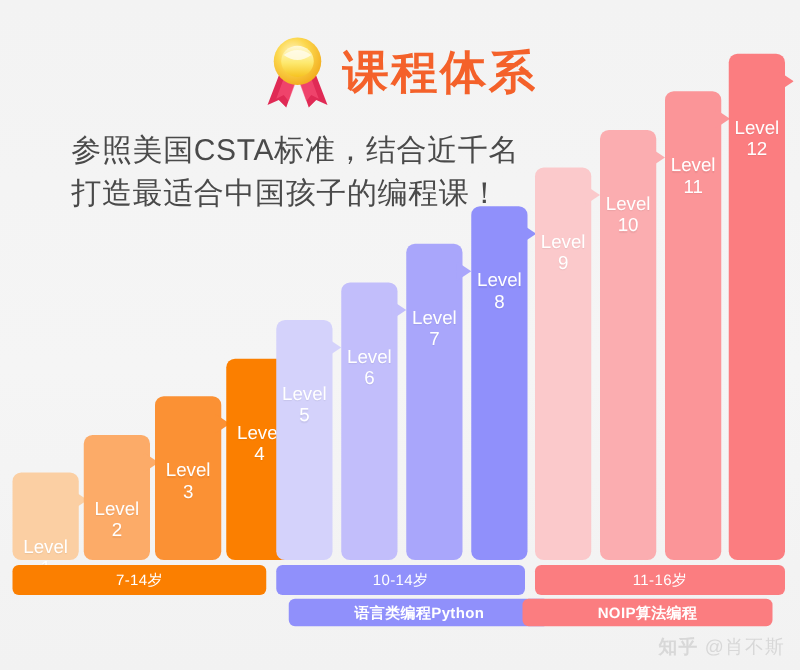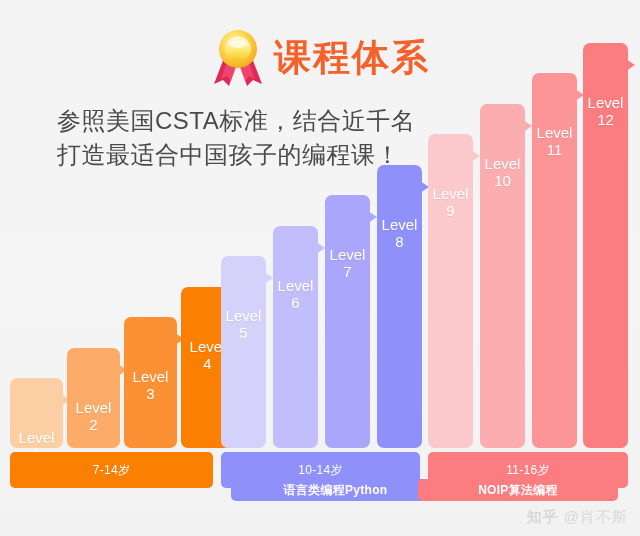--- a/index.html
+++ b/index.html
@@ -108,21 +108,21 @@
     position: absolute;
     border-radius: 5px;
     color: #ffffff;
     font-size: 12px;
     display: flex;
     align-items: center;
     justify-content: center;
     box-sizing: border-box;
     letter-spacing: 0.3px;
   }
-  .agebar { height: 36px; top: 452px; }
+  .agebar { height: 24px; top: 452px; }
   .coursebar { height: 22px; top: 479px; font-weight: bold; }
 
   
   #watermark {
     position: absolute;
     right: 12px;
     top: 508px;
     color: #d8d8d8;
     font-size: 15px;
     letter-spacing: 1px;

